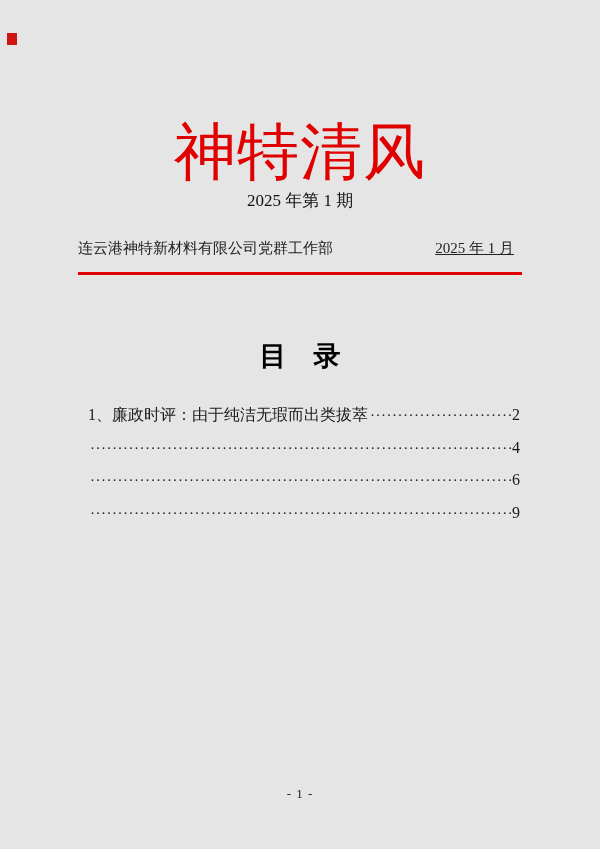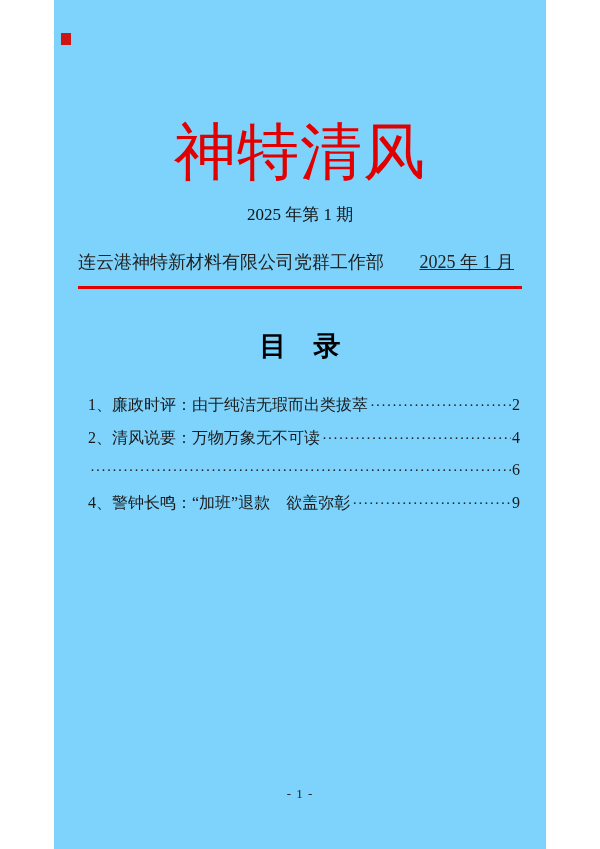--- a/index.html
+++ b/index.html
@@ -2,24 +2,24 @@
 <html><head>
 <meta charset="utf-8">
 <style>
   html, body {
     margin: 0;
     padding: 0;
     background: #ffffff;
   }
   .page {
     position: relative;
-    width: 492px;
+    width: 600px;
     height: 849px;
     margin: 0 auto;
-    background: #7dd3fc;
+    background: #e5e5e5;
     font-family: "Liberation Serif", "DejaVu Serif", serif;
     color: #1c1c1c;
     overflow: hidden;
   }
   .corner-mark {
     position: absolute;
     left: 7px;
     top: 33px;
     width: 10px;
     height: 12px;
@@ -29,45 +29,44 @@
     padding-top: 114px;
     font-size: 62px;
     line-height: 76px;
     text-align: center;
     color: #e00000;
     font-weight: 500;
     letter-spacing: 1px;
     white-space: nowrap;
   }
   .issue-line {
-    margin-top: 14px;
     font-size: 17px;
     line-height: 22px;
     text-align: center;
     color: #111111;
   }
   .pub-row {
     width: 444px;
     margin: 26px auto 0;
     display: flex;
     justify-content: space-between;
     align-items: flex-start;
-    font-size: 18px;
+    font-size: 15px;
     line-height: 20px;
     color: #222222;
   }
   .pub-row .pub-date { padding-right: 8px; text-decoration: underline; }
   .red-rule {
     width: 444px;
     height: 3px;
     margin: 14px auto 0;
     background: #e00000;
   }
   .toc-heading {
-    margin-top: 40px;
+    margin-top: 64px;
     font-size: 27px;
     line-height: 34px;
     font-weight: bold;
     text-align: center;
     color: #000000;
     white-space: nowrap;
   }
   .toc-list {
     width: 440px;
     margin: 26px auto 0;
@@ -131,32 +130,30 @@
 
   <div class="toc-list">
 
     <div class="toc-row">
       <span class="toc-label">1、廉政时评：由于纯洁无瑕而出类拔萃</span>
       <span class="toc-leader">··········································································································</span>
       <span class="toc-page">2</span>
     </div>
 
     <div class="toc-row">
-      <span class="toc-label">2、清风说要：万物万象无不可读</span>
       <span class="toc-leader">··········································································································</span>
       <span class="toc-page">4</span>
     </div>
 
     <div class="toc-row">
       <span class="toc-leader">··········································································································</span>
       <span class="toc-page">6</span>
     </div>
 
     <div class="toc-row">
-      <span class="toc-label">4、警钟长鸣：“加班”退款　欲盖弥彰</span>
       <span class="toc-leader">··········································································································</span>
       <span class="toc-page">9</span>
     </div>
 
   </div>
 
   <div class="page-footer">- 1 -</div>
 
 </div>
 

